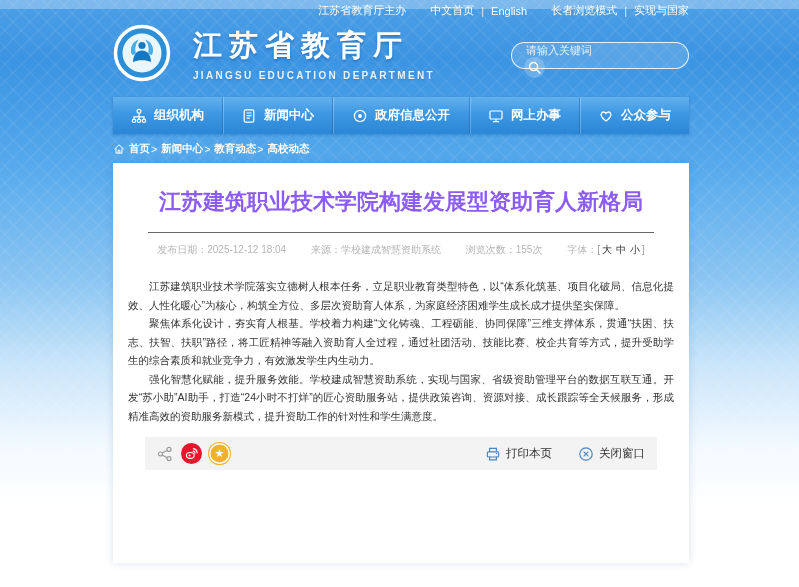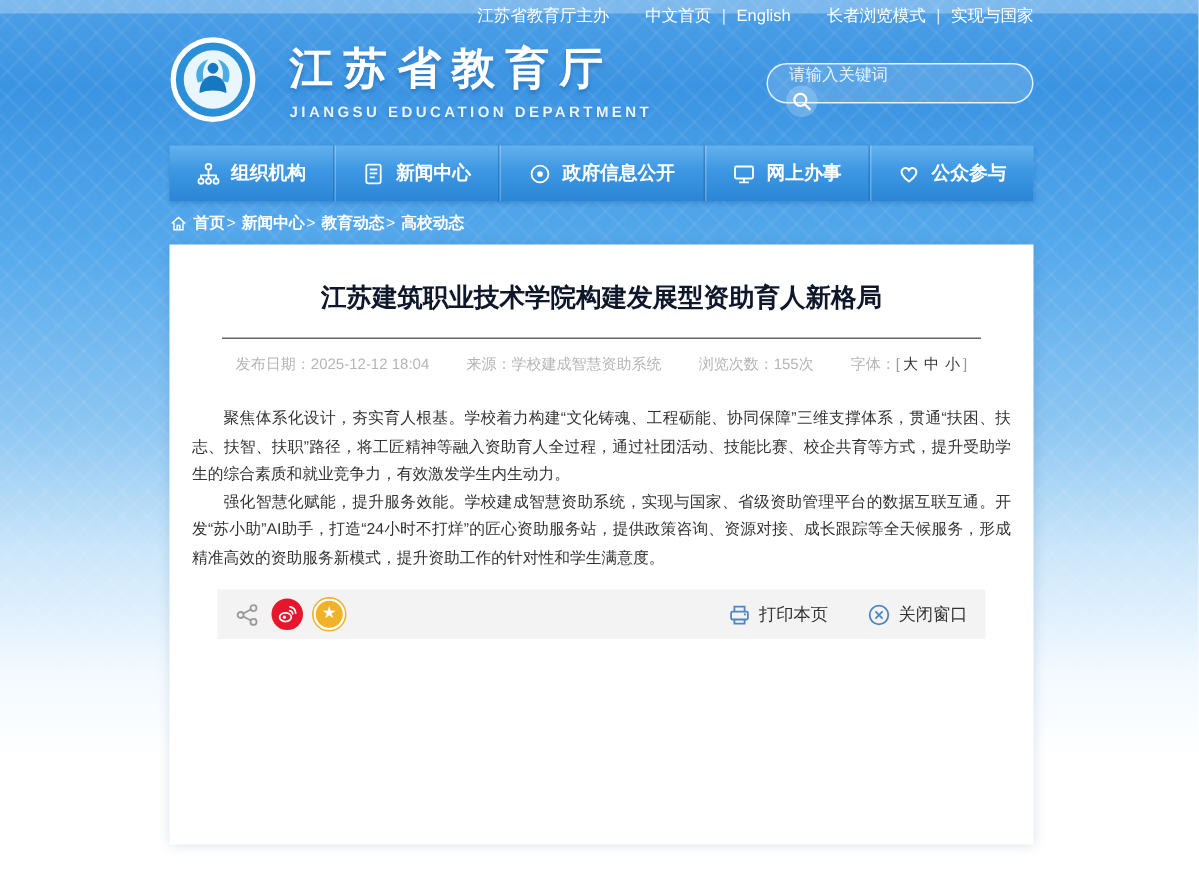--- a/index.html
+++ b/index.html
@@ -47,21 +47,21 @@
 
   
   .breadcrumb { display:flex; align-items:center; margin-top:8px; font-size:10.5px; color:#fff; }
   .bc-home { display:flex; margin-right:4px; }
   .bc-item { cursor:pointer;font-weight:bold; }
   .bc-sep { margin:0 4px 0 1px; }
 
   
   .card { background:#fff; margin-top:7px; padding:20px 15px 30px; min-height:400px;
     box-shadow:0 0 8px rgba(0,60,120,0.15); }
-  .article-title { text-align:center; font-size:17px; font-weight:bold; color:#0f172a; margin-top:4px; }
+  .article-title { text-align:center; font-size:22px; font-weight:bold; color:#8b5cf6; margin-top:4px; }
   .title-rule { border:none; border-top:1px solid #666; margin:15px 20px 0; }
   .meta { text-align:center; font-size:10px; color:#b5b5b5; margin-top:10px; white-space:nowrap; }
   .meta .m { margin:0 11px; }
   .meta .bracket { color:#9a9a9a; }
   .meta .fs { color:#333; margin:0 2px; cursor:pointer; }
   .body-text { margin-top:20px; }
   .body-text p { font-size:10.5px; line-height:18.5px; color:#333; text-indent:2em; margin:0; text-align:justify; }
 
   
   .foot-bar { margin:12px 17px 0; background:#f3f3f3; height:33px; display:flex; align-items:center;
@@ -196,20 +196,21 @@
     <div class="meta">
       <span class="m">发布日期：2025-12-12 18:04</span>
       <span class="m">来源：学校建成智慧资助系统</span>
       <span class="m">浏览次数：155次</span>
       <span class="m">
         <span>字体：</span><span class="bracket">[</span><span class="fs">大</span><span class="fs">中</span><span class="fs">小</span><span class="bracket">]</span>
       </span>
     </div>
 
     <div class="body-text">
+      <p>江苏建筑职业技术学院落实立德树人根本任务，立足职业教育类型特色，以“体系化筑基、项目化破局、信息化提效、人性化暖心”为核心，构筑全方位、多层次资助育人体系，为家庭经济困难学生成长成才提供坚实保障。</p>
       <p>聚焦体系化设计，夯实育人根基。学校着力构建“文化铸魂、工程砺能、协同保障”三维支撑体系，贯通“扶困、扶志、扶智、扶职”路径，将工匠精神等融入资助育人全过程，通过社团活动、技能比赛、校企共育等方式，提升受助学生的综合素质和就业竞争力，有效激发学生内生动力。</p>
       <p>强化智慧化赋能，提升服务效能。学校建成智慧资助系统，实现与国家、省级资助管理平台的数据互联互通。开发“苏小助”AI助手，打造“24小时不打烊”的匠心资助服务站，提供政策咨询、资源对接、成长跟踪等全天候服务，形成精准高效的资助服务新模式，提升资助工作的针对性和学生满意度。</p>
     </div>
 
     <div class="foot-bar">
       <div class="share">
         <span class="share-glyph">
           <svg width="16" height="16" viewBox="0 0 16 16" fill="none" stroke="#9a9a9a" stroke-width="1.2">
             <circle cx="3.4" cy="8" r="2"></circle>
               <circle cx="12" cy="3.4" r="2"></circle>

